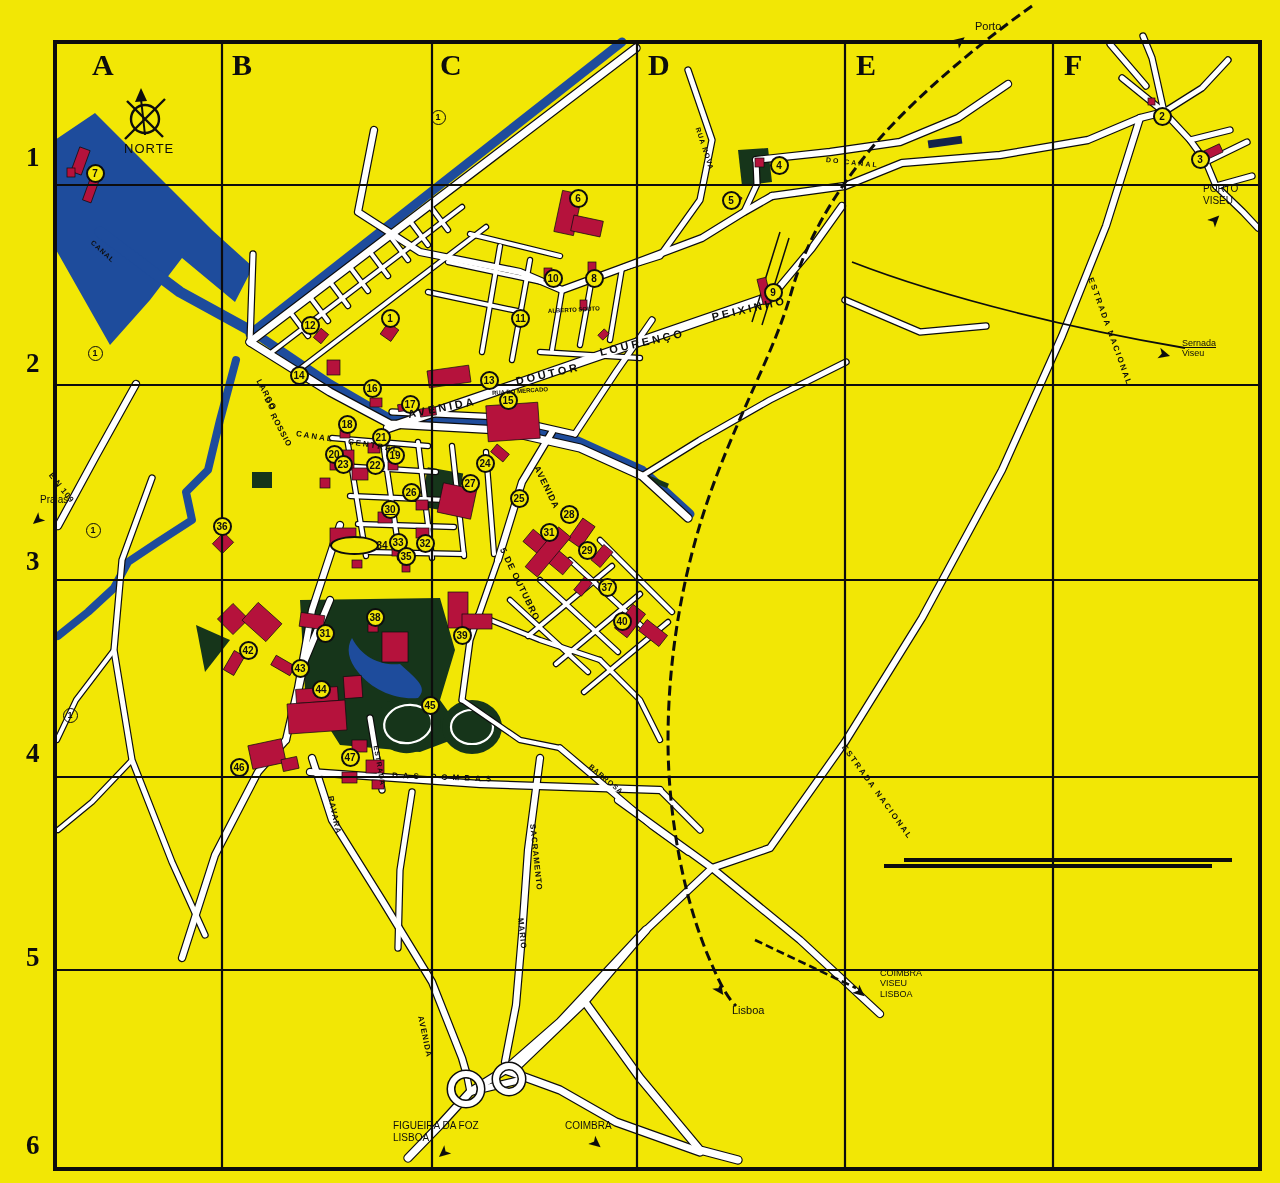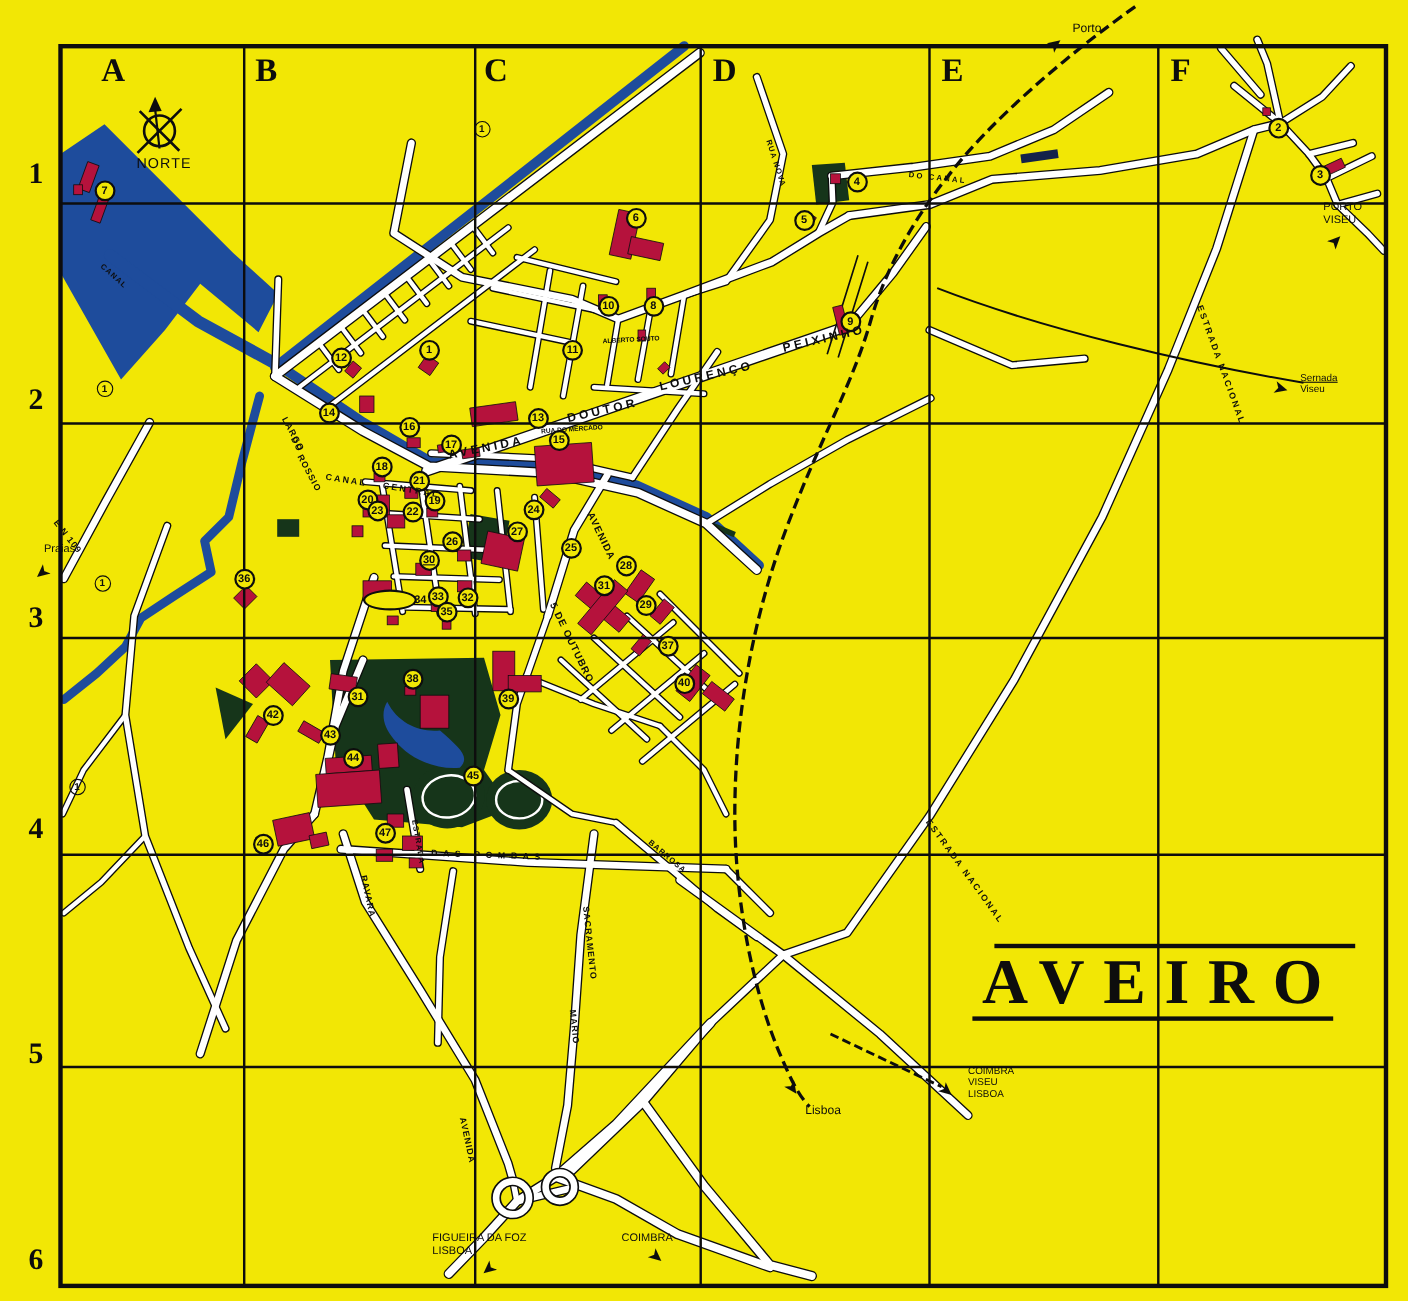--- a/index.html
+++ b/index.html
@@ -336,21 +336,20 @@
     <circle cx="145" cy="119" r="14"></circle>
     <path d="M125,139 L165,99 M127,101 L163,137"></path>
     <path d="M145,135 L141,99" stroke-width="2"></path>
     <path d="M135,102 L141,88 L147,101 Z" fill="#0d0d0d" stroke="none"></path>
   </g>
 </svg>
 
 <div id="overlay">
   <div id="title-block">
     <div id="title-overline"></div>
-    <div id="title-text">AVEIRO</div>
     <div id="title-underline"></div>
   </div>
   <div class="sign" style="left:124px;top:142px;font-size:13px;letter-spacing:1px;">NORTE</div>
 <div class="grid-letter" style="left: 92px; top: 48px;">A</div>
       <div class="grid-letter" style="left: 232px; top: 48px;">B</div>
       <div class="grid-letter" style="left: 440px; top: 48px;">C</div>
       <div class="grid-letter" style="left: 648px; top: 48px;">D</div>
       <div class="grid-letter" style="left: 856px; top: 48px;">E</div>
       <div class="grid-letter" style="left: 1064px; top: 48px;">F</div>
       <div class="grid-row" style="left: 26px; top: 142px;">1</div>

